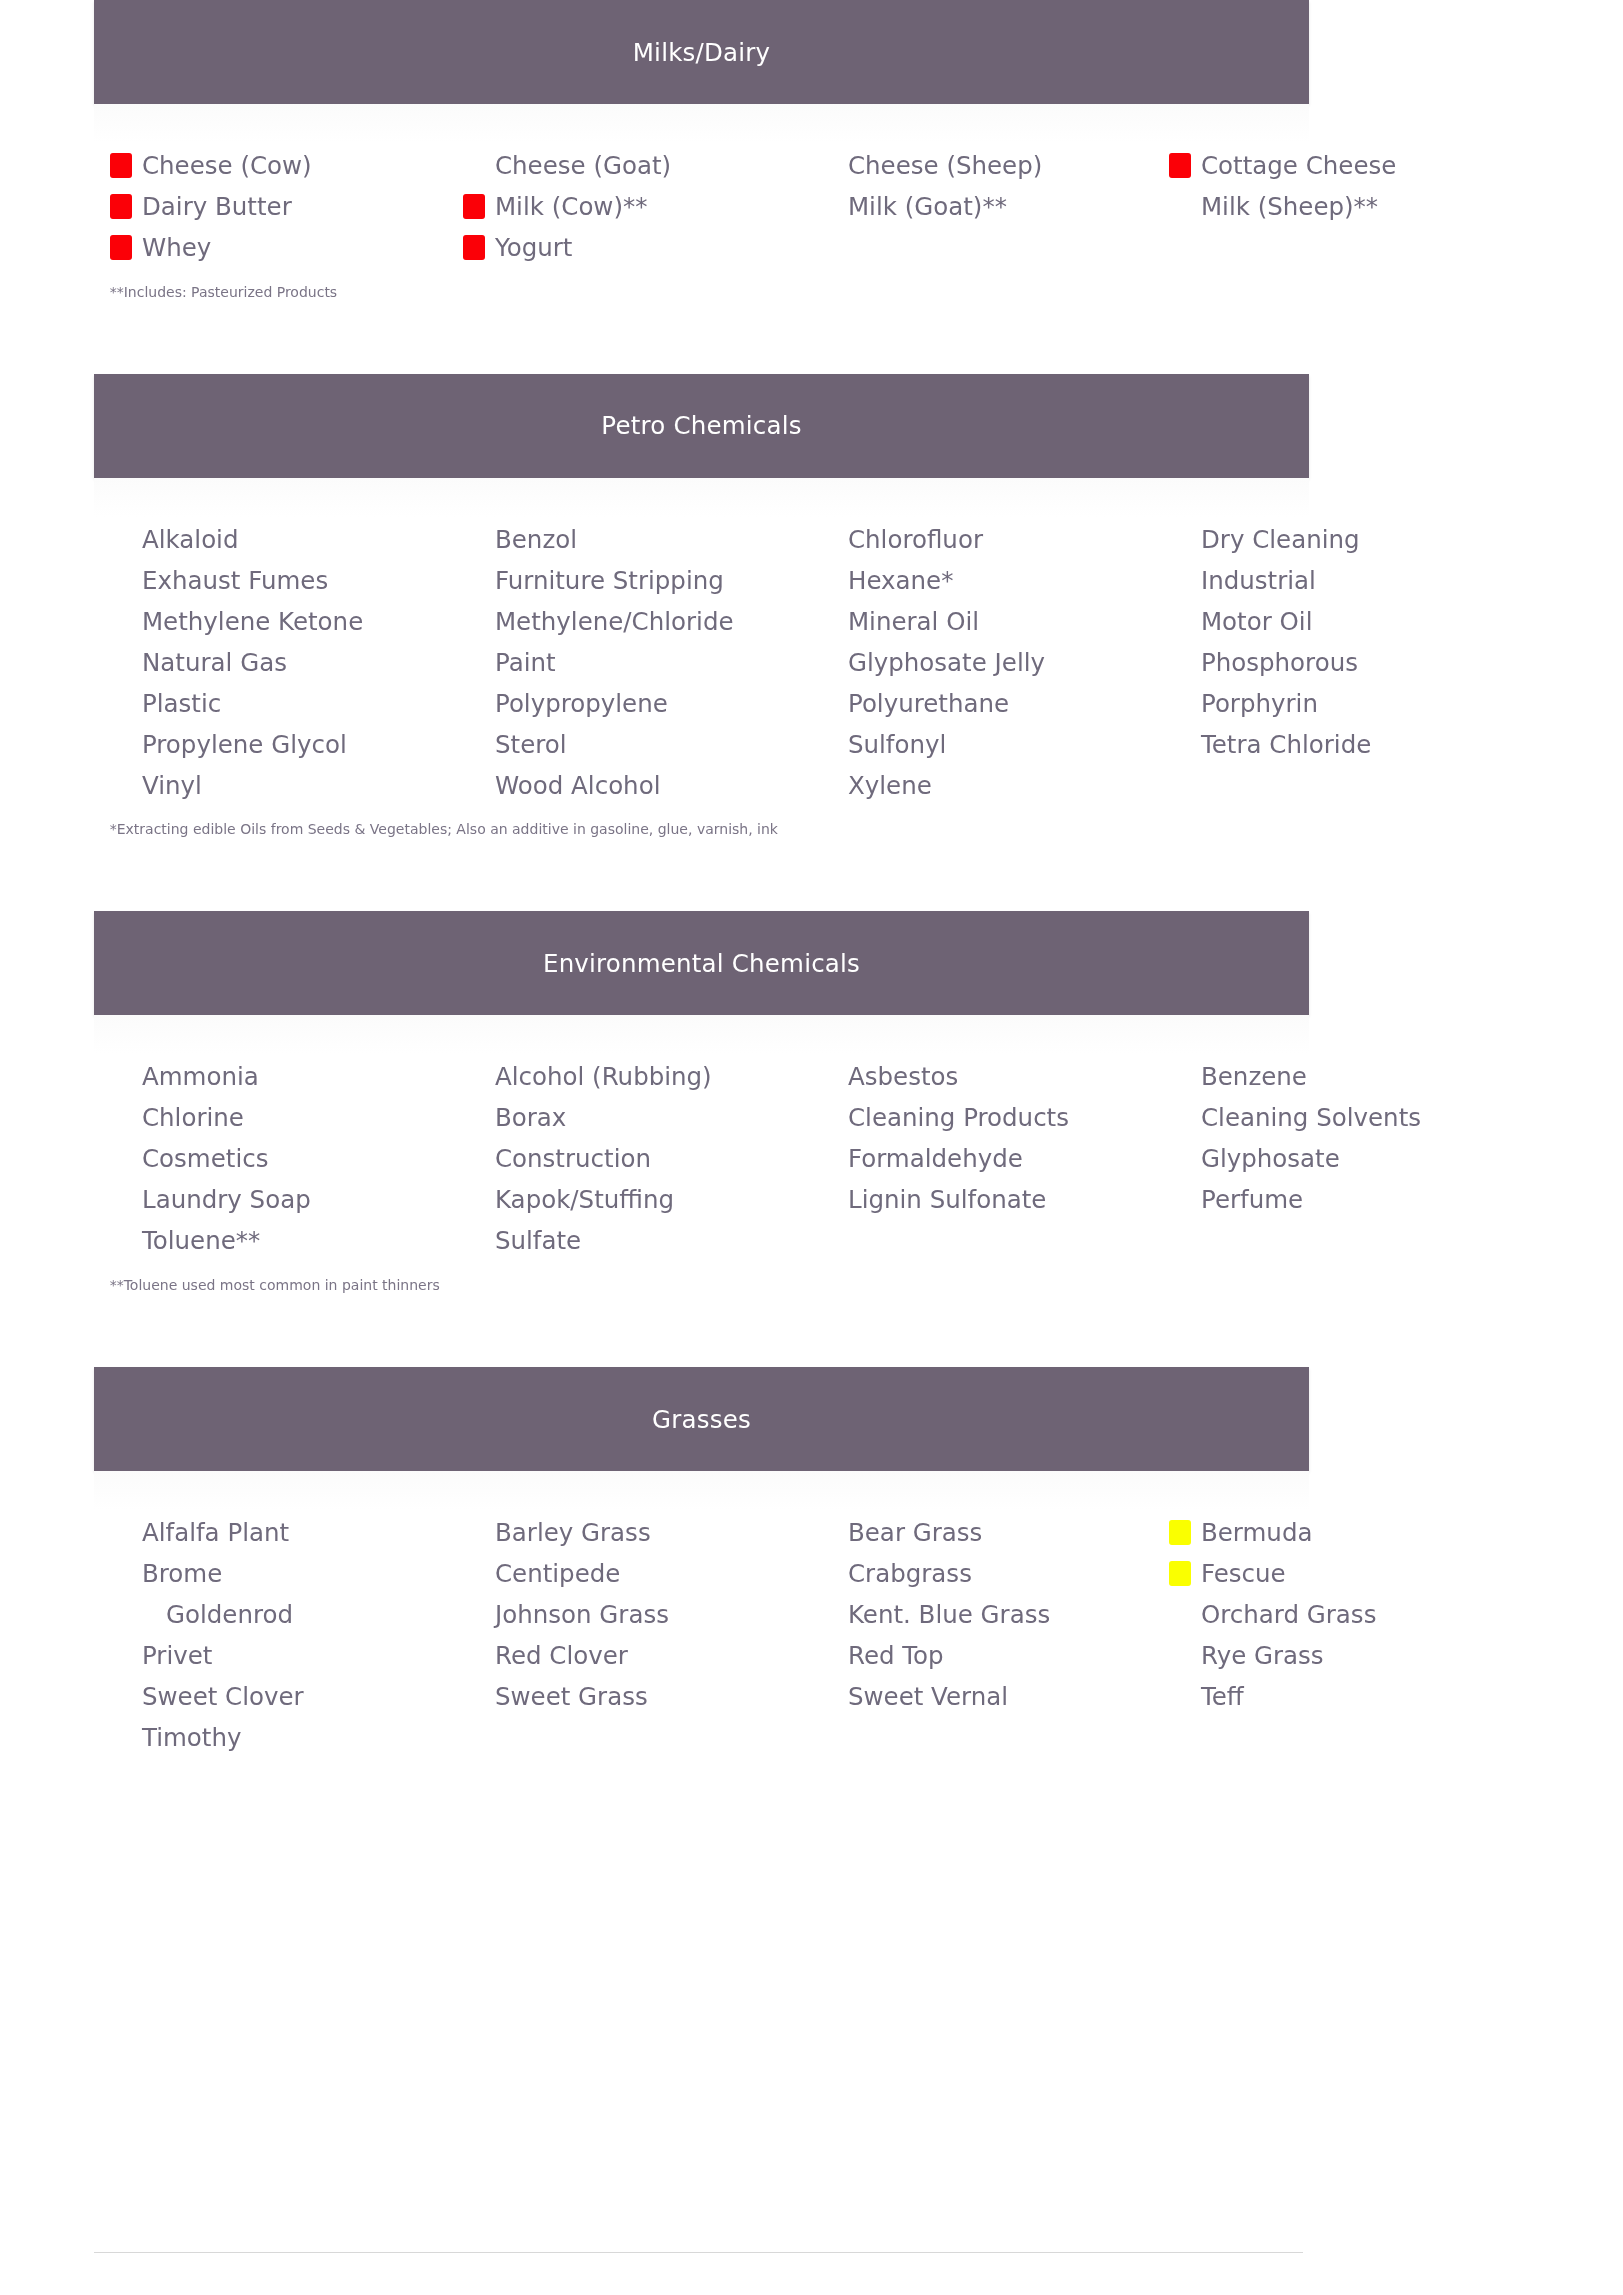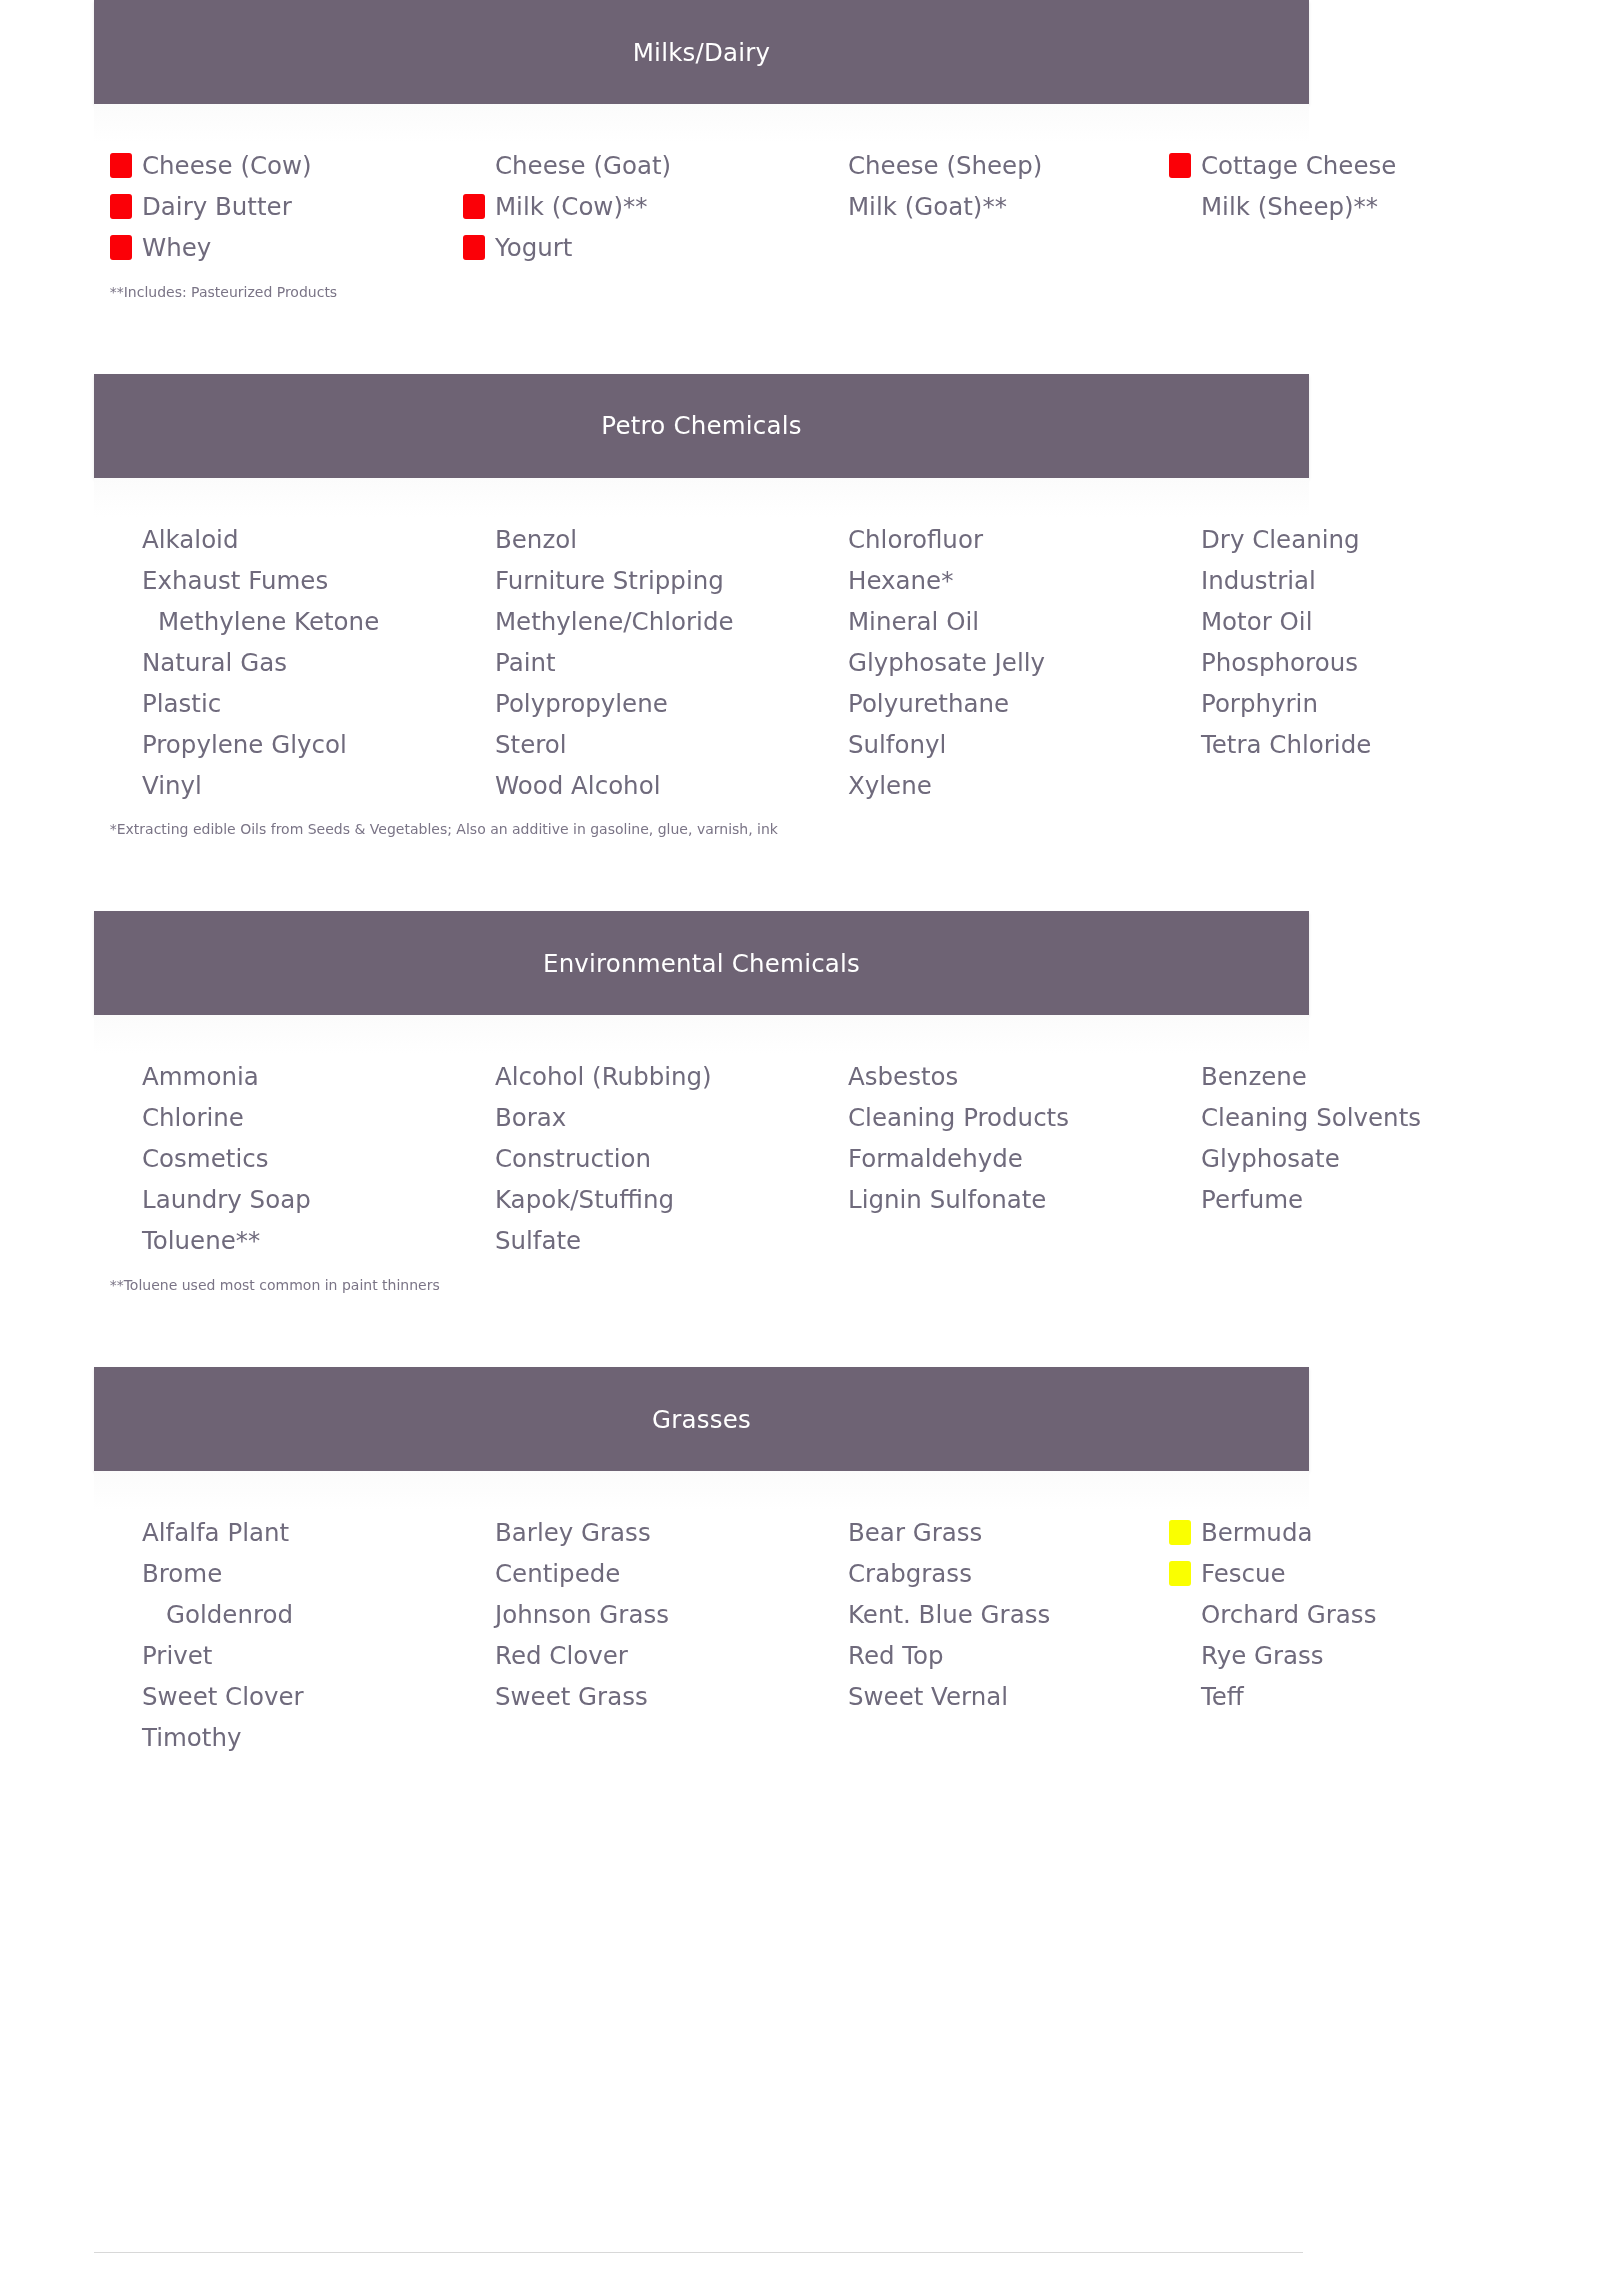--- a/index.html
+++ b/index.html
@@ -174,21 +174,21 @@
               <div class="item">
                 <span class="swatch none"></span>
                 <span class="item-label" style="color: rgb(111, 106, 124);">Alkaloid</span>
               </div>
               <div class="item">
                 <span class="swatch none"></span>
                 <span class="item-label" style="color: rgb(111, 106, 124);">Exhaust Fumes</span>
               </div>
               <div class="item">
                 <span class="swatch none"></span>
-                <span class="item-label" style="color: rgb(111, 106, 124); margin-left: 16px;">Methylene Ketone</span>
+                <span class="item-label" style="color: rgb(111, 106, 124);">Methylene Ketone</span>
               </div>
               <div class="item">
                 <span class="swatch none"></span>
                 <span class="item-label" style="color: rgb(111, 106, 124);">Natural Gas</span>
               </div>
               <div class="item">
                 <span class="swatch none"></span>
                 <span class="item-label" style="color: rgb(111, 106, 124);">Plastic</span>
               </div>
               <div class="item">

